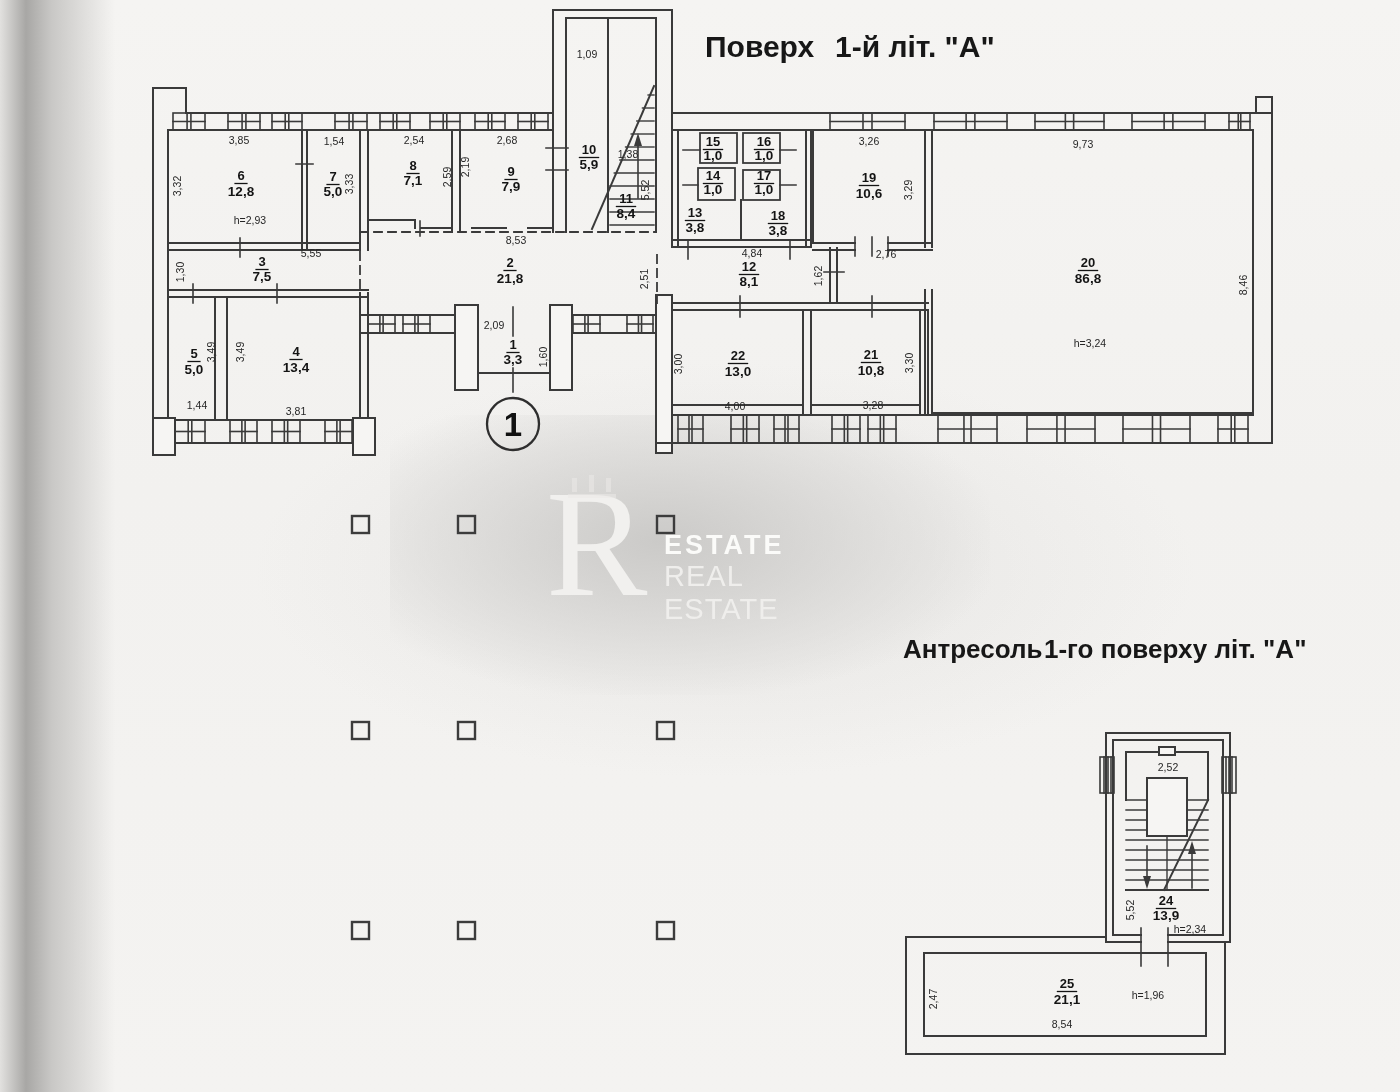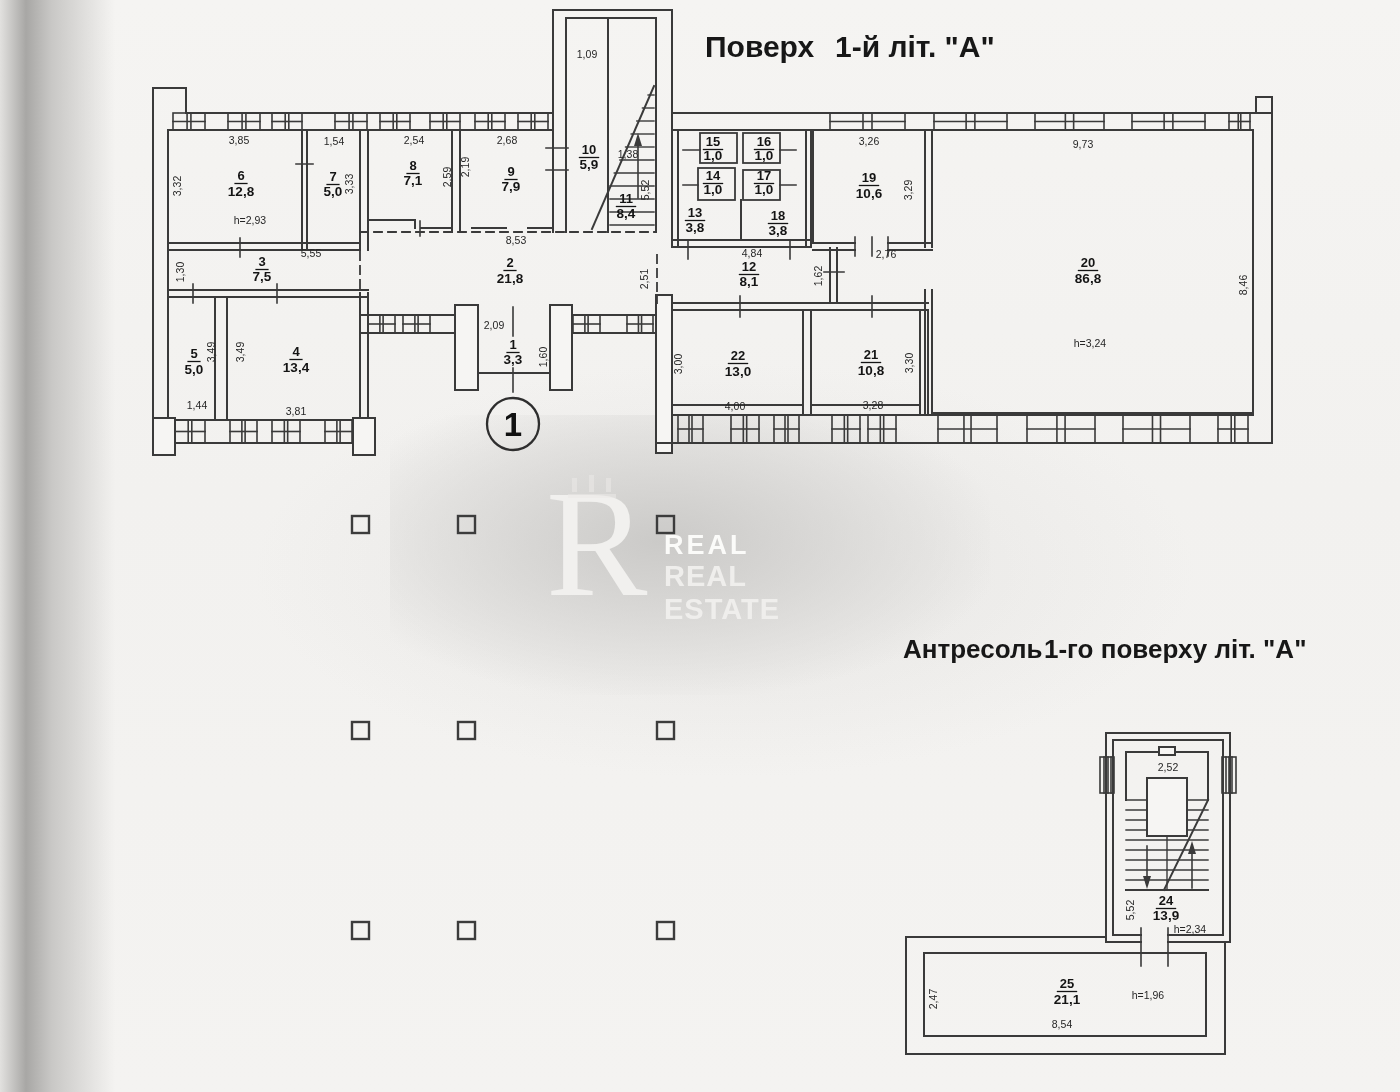--- a/index.html
+++ b/index.html
@@ -10,21 +10,21 @@
          background:linear-gradient(90deg,#e2e1df 0px,#a8a7a5 26px,#c9c8c6 52px,rgba(244,243,241,0) 115px);}
   .wm-blob{position:absolute;left:390px;top:415px;width:600px;height:280px;z-index:1;
          background:radial-gradient(ellipse at 45% 45%, rgba(198,197,195,.85), rgba(215,214,212,.55) 48%, rgba(243,242,240,0) 74%);}
   .wm-blob2{position:absolute;left:250px;top:360px;width:950px;height:420px;z-index:0;
          background:radial-gradient(ellipse, rgba(212,211,209,.40), rgba(243,242,240,0) 70%);}
   .watermark{position:absolute;left:0;top:0;z-index:2;}
   .wm-r{position:absolute;left:546px;top:468px;font-family:"Liberation Serif",serif;
         font-size:152px;line-height:1;font-weight:400;color:#f1f0ee;}
   .wm-royal{position:absolute;left:664px;top:530px;font-weight:bold;font-size:27px;
         letter-spacing:3px;color:#fbfbf9;}
-  .wm-real{position:absolute;left:664px;top:560px;font-weight:700;font-size:29px;
+  .wm-real{position:absolute;left:664px;top:560px;font-weight:400;font-size:29px;
         letter-spacing:1px;color:#efeeec;}
   .wm-crown{position:absolute;left:562px;top:472px;}
   svg.plan{position:absolute;left:0;top:0;z-index:3;}
   
   .w, .wt, .dash, .stair {stroke:#3a3a3a;fill:none;stroke-linecap:square;}
   .w{stroke-width:2;}
   .wt{stroke-width:1.6;}
   .dash{stroke-width:1.8;stroke-dasharray:8 6;}
   .stair{stroke-width:1.4;}
   .pier{fill:#f6f5f3;stroke:#3a3a3a;stroke-width:2;}
@@ -48,21 +48,21 @@
   <div class="watermark">
     <div class="wm-r">R</div>
     <svg class="wm-crown" width="62" height="30" viewBox="0 0 62 30">
       <g fill="#eceebe" opacity="0.55">
         <rect x="6" y="22" width="48" height="4" fill="#eceae8"></rect>
         <rect x="10" y="6" width="5" height="14" fill="#eceae8"></rect>
         <rect x="27" y="3" width="5" height="17" fill="#eceae8"></rect>
         <rect x="44" y="6" width="5" height="14" fill="#eceae8"></rect>
       </g>
     </svg>
-    <div class="wm-royal">REAL</div>
+    <div class="wm-royal">ESTATE</div>
     <div class="wm-real">REAL ESTATE</div>
   </div>
 
   <svg class="plan" width="1400" height="1092" viewBox="0 0 1400 1092">
 
     <g>
       <path class="w" d="M153,88 H186 V113 M153,88 V443 H368 M168,130 V420 H360 M360,420 V443 M368,420 V443"></path>
       <path class="w" d="M186,113 H553 M168,130 H553 M672,113 H1272 M672,130 H1253"></path>
       <path class="w" d="M1253,130 V413 M1272,113 V443"></path>
       <rect class="w" x="1256" y="97" width="16" height="16"></rect>

